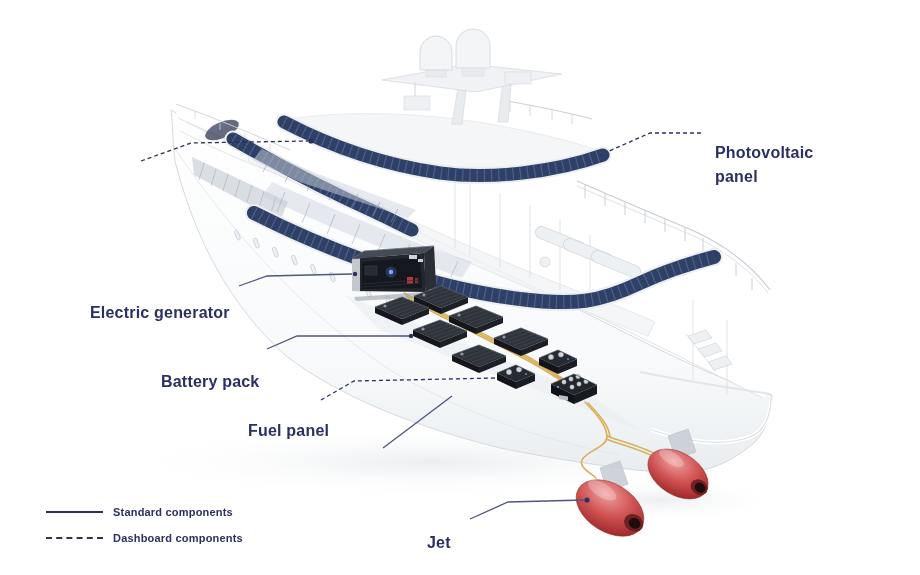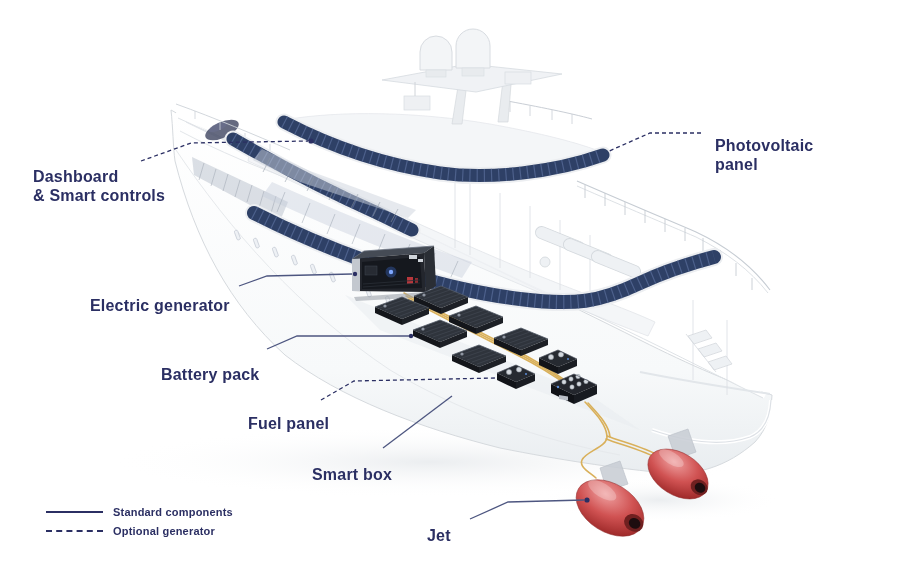--- a/index.html
+++ b/index.html
@@ -3,23 +3,23 @@
 <meta charset="utf-8">
 <style>
   html,body{margin:0;padding:0;background:#ffffff;}
   .stage{
     position:relative;width:920px;height:575px;background:#ffffff;overflow:hidden;
     font-family:"Liberation Sans", sans-serif;
   }
   .scene{position:absolute;left:0;top:0;}
   .callout-label{
     position:absolute;color:var(--navy,#2b2f63);font-weight:700;font-size:16px;
-    line-height:19px;letter-spacing:.2px;white-space:pre-line;
+    line-height:24px;letter-spacing:.2px;white-space:pre-line;
   }
-  .legend{position:absolute;left:46px;top:506px;display:flex;flex-direction:column;gap:7px;}
+  .legend{position:absolute;left:46px;top:506px;display:flex;flex-direction:column;gap:14px;}
   .legend-row{display:flex;align-items:center;gap:10px;height:12px;}
   .legend-sample{width:57px;height:0;}
   .legend-sample.solid{border-top:2px solid var(--navy,#2b2f63);}
   .legend-sample.dashed{border-top:2px dashed var(--navy,#2b2f63);}
   .legend-text{color:var(--navy,#2b2f63);font-size:11px;font-weight:700;letter-spacing:.2px;}
   
   .co-solid{stroke:var(--callout-solid,#4d5680);}
   .co-dash{stroke:var(--navy,#2b2f63);}
   .co-dot{fill:var(--navy,#2b2f63);}
   .pv{stroke:var(--solar-blue,#2e4066);}
@@ -336,48 +336,41 @@
     </g>
     <g class="co-dot" fill="#2b2f63">
       <circle cx="311" cy="141" r="2.6"></circle>
       <circle cx="355" cy="274" r="2.2"></circle>
       <circle cx="411" cy="336" r="2.2"></circle>
       <circle cx="587" cy="500" r="2.6"></circle>
     </g>
   </g>
 </svg>
 
-<div class="callout-label" style="left:33px;top:148px">
-  <span>Dashboard
-&amp; Smart controls</span>
-</div>
 <div class="callout-label" style="left:715px;top:117px">
   <span>Photovoltaic
 panel</span>
 </div>
 <div class="callout-label" style="left:161px;top:346px">
   <span>Battery pack</span>
 </div>
 <div class="callout-label" style="left:90px;top:277px">
   <span>Electric generator</span>
 </div>
 <div class="callout-label" style="left:248px;top:395px">
   <span>Fuel panel</span>
-</div>
-<div class="callout-label" style="left:312px;top:446px">
-  <span>Smart box</span>
 </div>
 <div class="callout-label" style="left:427px;top:507px">
   <span>Jet</span>
 </div>
 
 <div class="legend">
   <div class="legend-row">
     <div class="legend-sample solid"></div>
     <span class="legend-text">Standard components</span>
   </div>
   <div class="legend-row">
     <div class="legend-sample dashed"></div>
-    <span class="legend-text">Optional generator</span>
+    <span class="legend-text">Dashboard components</span>
   </div>
 </div>
 
 </div>
 
 </body></html>

